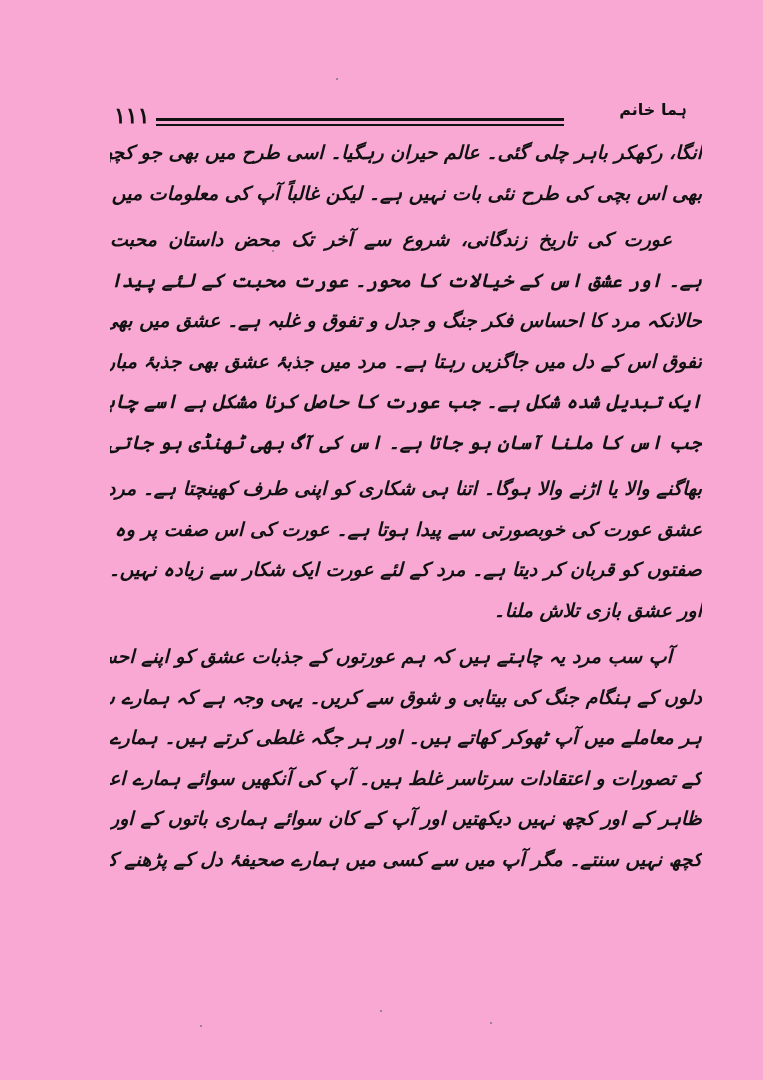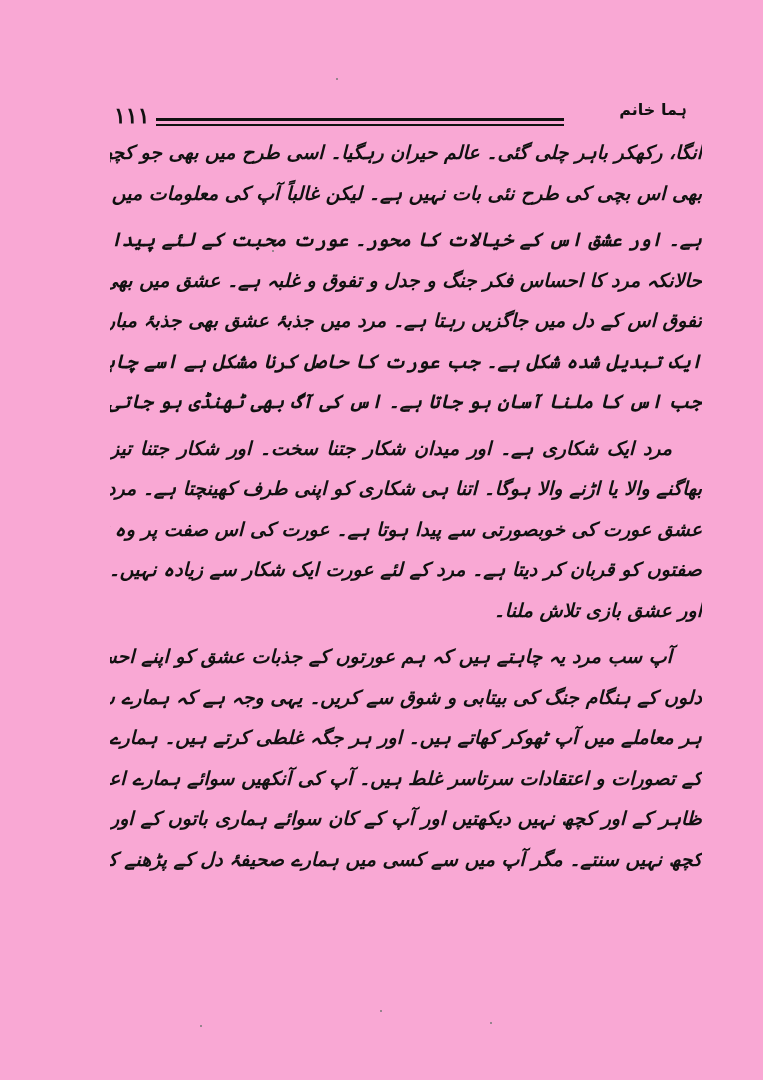--- a/index.html
+++ b/index.html
@@ -111,30 +111,30 @@
 
   <div class="body-text">
 
     <div>
       <div class="line">انگا، رکھکر باہر چلی گئی۔ عالم حیران رہگیا۔ اسی طرح میں بھی جو کچھ کہونگی۔ وہ</div>
       <div class="line">بھی اس بچی کی طرح نئی بات نہیں ہے۔ لیکن غالباً آپ کی معلومات میں اس سے</div>
     </div>
     <div class="para-gap"></div>
 
     <div>
+      <div class="line indent">عورت کی تاریخ زندگانی، شروع سے آخر تک محض داستان محبت</div>
       <div class="line">ہے۔ اور عشق اس کے خیالات کا محور۔ عورت محبت کے لئے پیدا کی گئی ہے</div>
       <div class="line">حالانکہ مرد کا احساس فکر جنگ و جدل و تفوق و غلبہ ہے۔ عشق میں بھی یہی فکر</div>
       <div class="line">تفوق اس کے دل میں جاگزیں رہتا ہے۔ مرد میں جذبۂ عشق بھی جذبۂ مبارزہ کی</div>
       <div class="line">ایک تبدیل شدہ شکل ہے۔ جب عورت کا حاصل کرنا مشکل ہے اسے چاہتا ہے</div>
       <div class="line short">جب اس کا ملنا آسان ہو جاتا ہے۔ اس کی آگ بھی ٹھنڈی ہو جاتی ہے۔</div>
     </div>
     <div class="para-gap"></div>
 
     <div>
-      <div class="line indent">مرد ایک شکاری ہے۔ اور میدان شکار جتنا سخت۔ اور شکار جتنا تیز</div>
       <div class="line">بھاگنے والا یا اڑنے والا ہوگا۔ اتنا ہی شکاری کو اپنی طرف کھینچتا ہے۔ مرد میں</div>
       <div class="line">عشق عورت کی خوبصورتی سے پیدا ہوتا ہے۔ عورت کی اس صفت پر وہ تمام</div>
       <div class="line">صفتوں کو قربان کر دیتا ہے۔ مرد کے لئے عورت ایک شکار سے زیادہ نہیں۔</div>
       <div class="line short">اور عشق بازی تلاش ملنا۔</div>
     </div>
     <div class="para-gap"></div>
 
     <div>
       <div class="line indent">آپ سب مرد یہ چاہتے ہیں کہ ہم عورتوں کے جذبات عشق کو اپنے احساسات</div>
       <div class="line">دلوں کے ہنگام جنگ کی بیتابی و شوق سے کریں۔ یہی وجہ ہے کہ ہمارے ساتھ</div>

